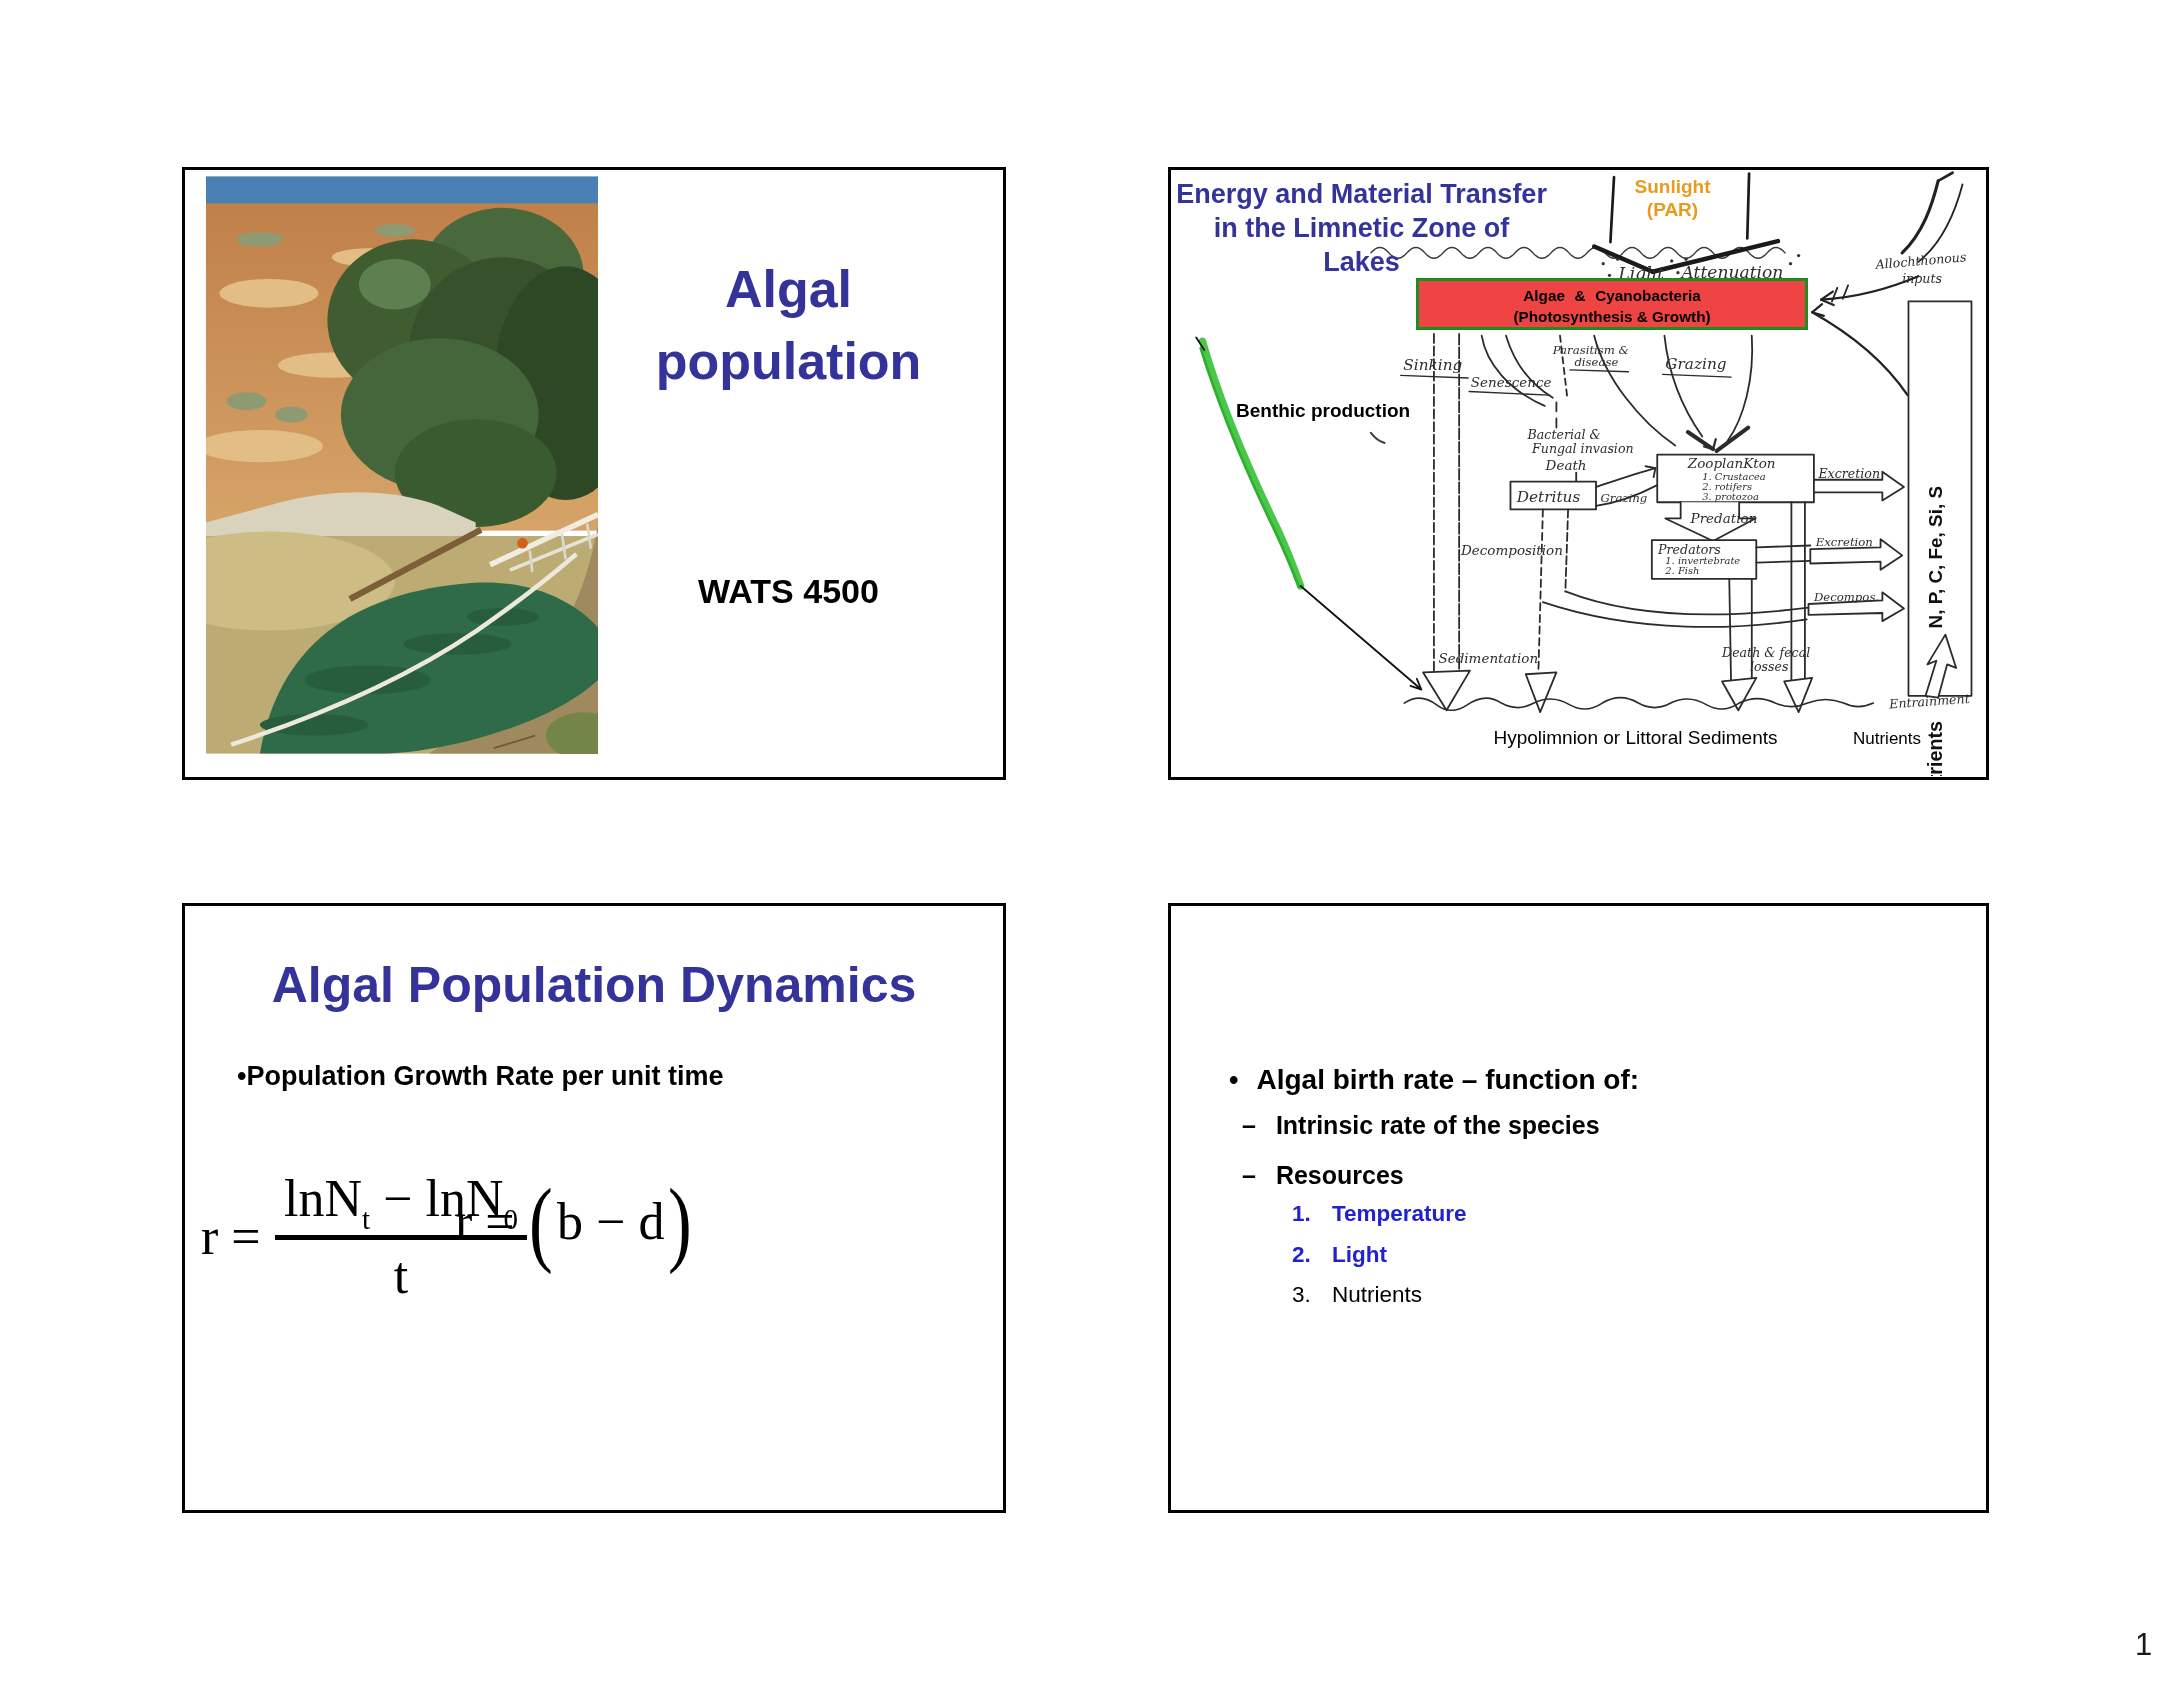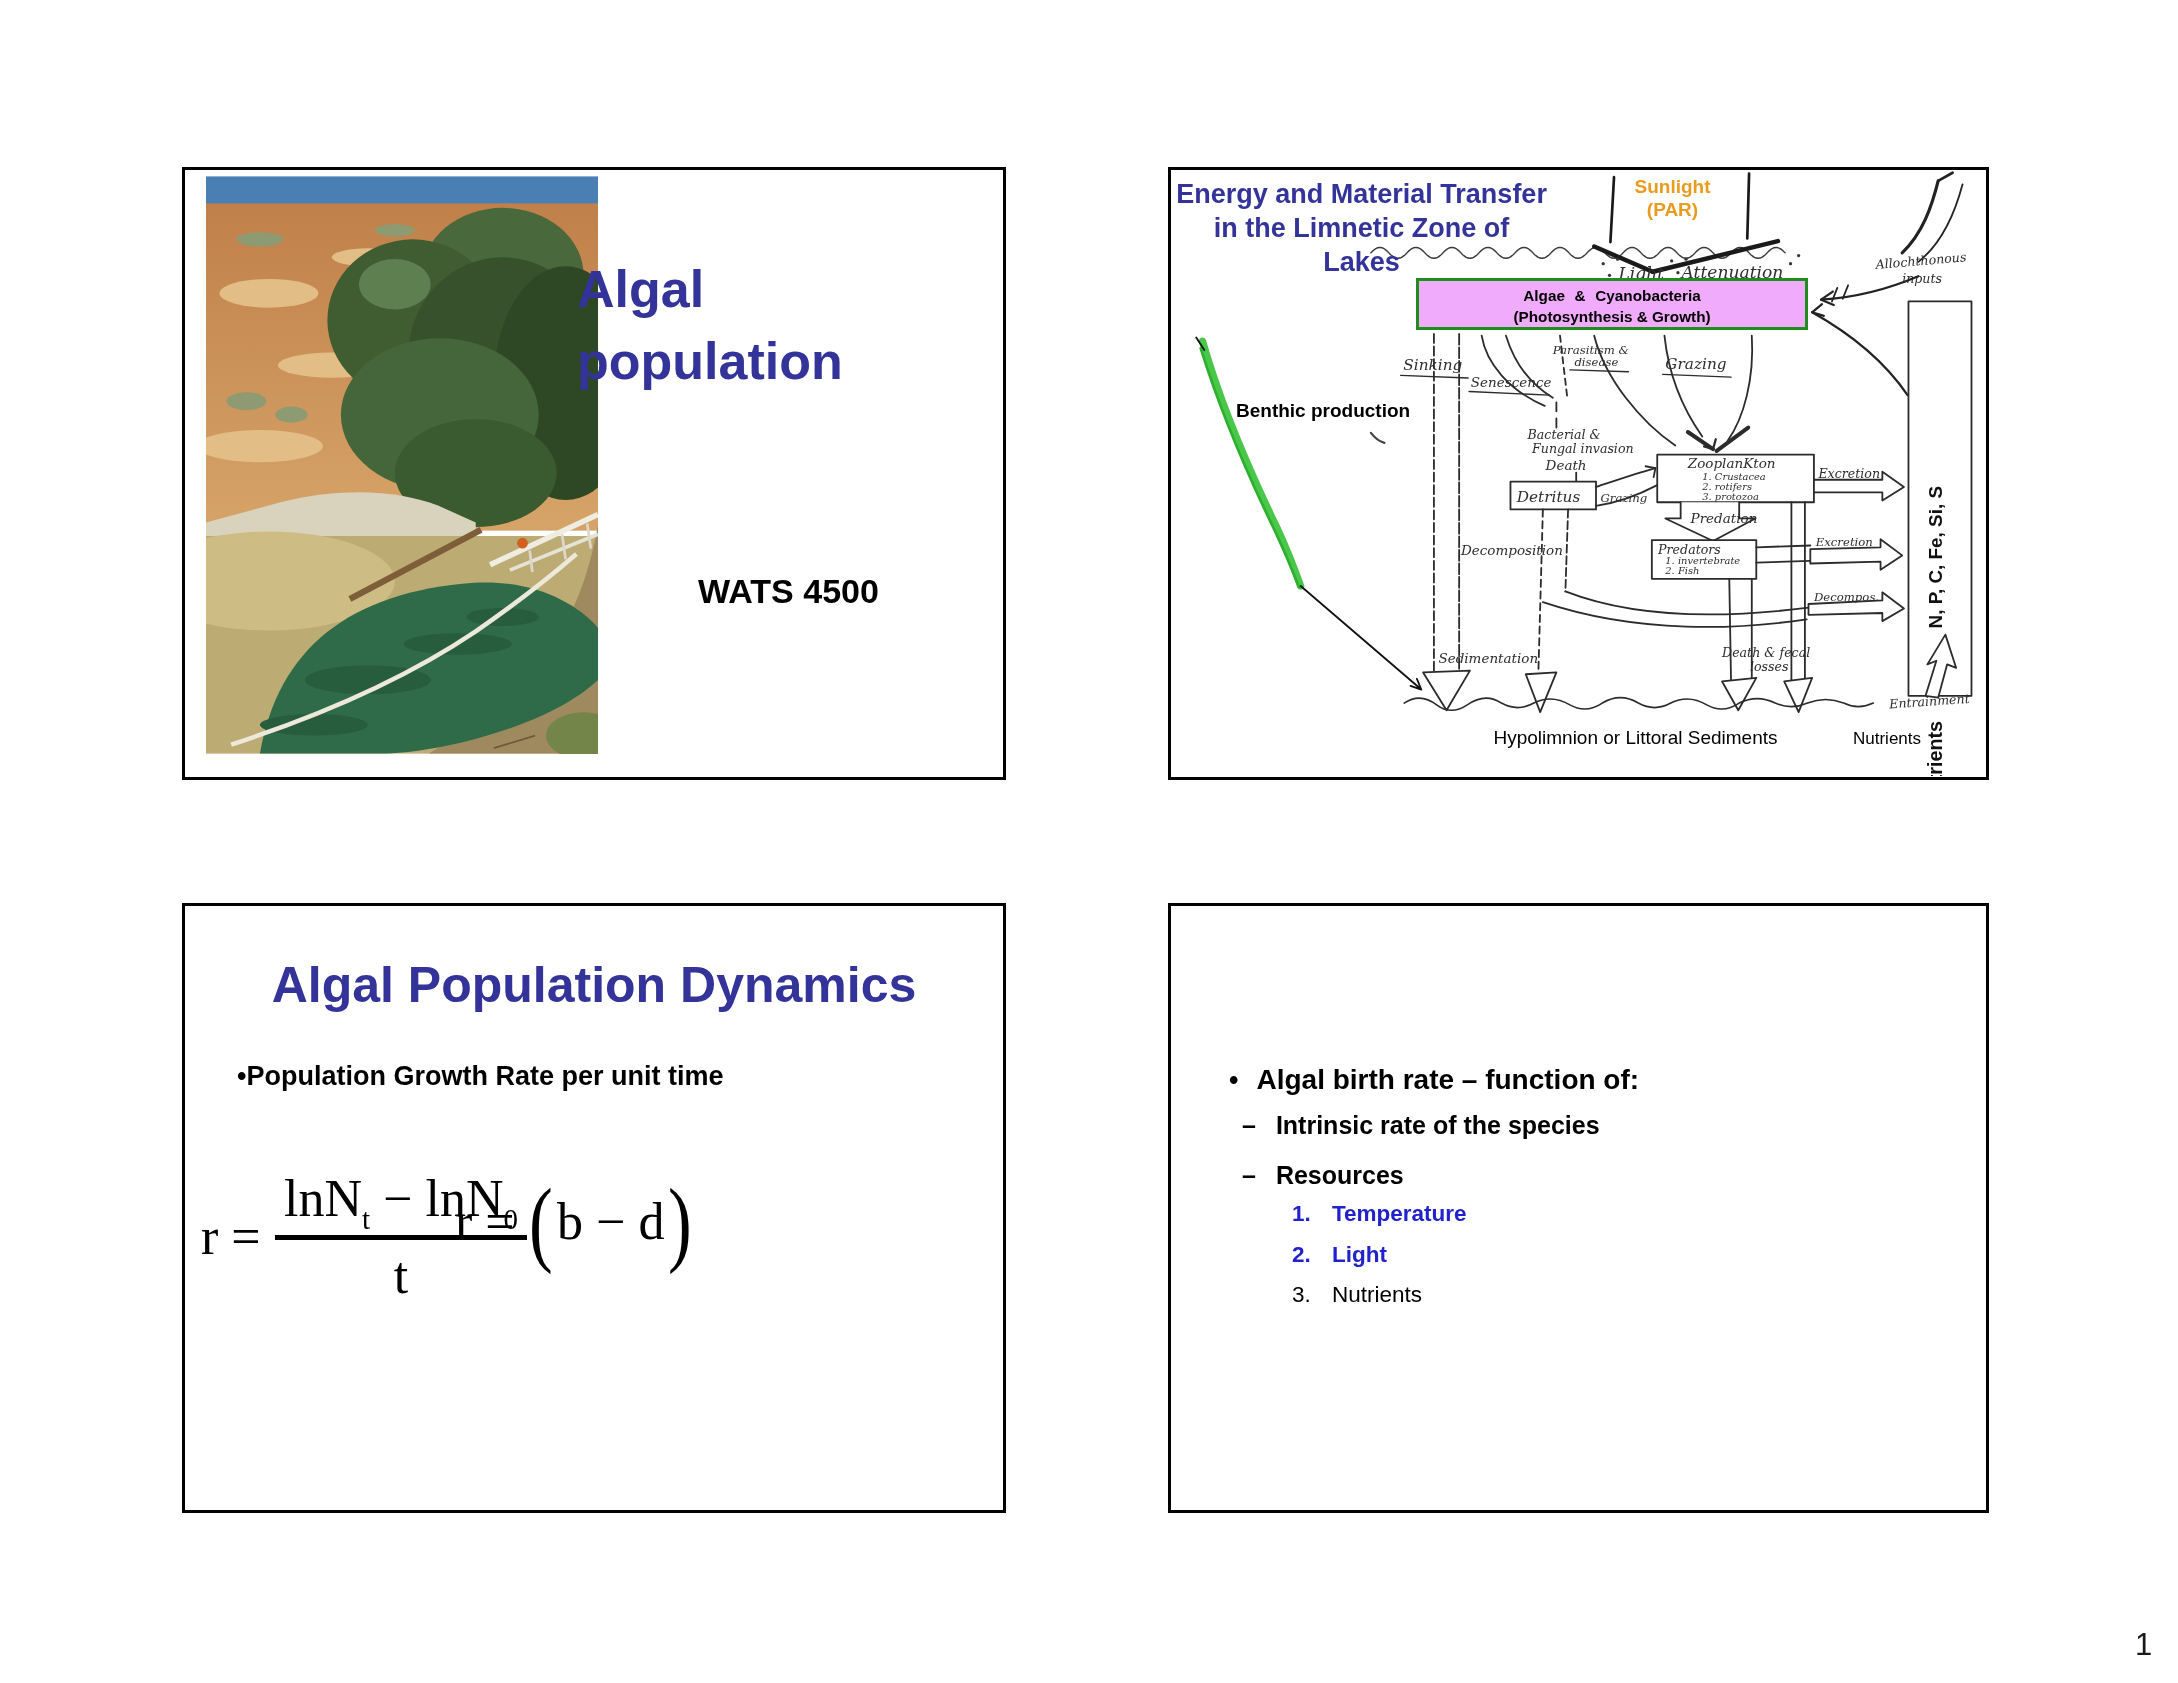--- a/index.html
+++ b/index.html
@@ -6,32 +6,32 @@
   #page{position:relative;width:2178px;height:1683px;background:#ffffff;overflow:hidden;
         font-family:"Liberation Sans",sans-serif;color:#000;}
   .slide{position:absolute;box-sizing:border-box;border:3.6px solid #000;background:#fff;}
   #slide1{left:182px;top:167px;width:824px;height:613px;}
   #slide2{left:1168px;top:167px;width:821px;height:613px;}
   #slide3{left:182px;top:903px;width:824px;height:610px;}
   #slide4{left:1168px;top:903px;width:821px;height:610px;}
   .abs{position:absolute;}
 
   
-  .s1-title{left:392px;top:83px;width:423px;
+  .s1-title{left:392px;top:83px;width:423px;text-align:center;
             font-size:52px;font-weight:bold;color:#333399;line-height:72px;}
   .s1-course{left:392px;top:402px;width:423px;text-align:center;
              font-size:34px;font-weight:bold;color:#000;}
 
   
   .s2-header{left:3.6px;top:7.2px;width:374px;text-align:center;font-size:27px;
              font-weight:bold;color:#333399;line-height:34px;}
   .s2-sun{left:442px;top:6.3px;width:119px;text-align:center;font-size:19px;
           font-weight:bold;color:#E89B1E;line-height:22.5px;}
   .s2-algaebox{left:245px;top:108px;width:392px;height:52px;box-sizing:border-box;
-               border:3.6px solid #1E8C1E;background:#f0abfc;text-align:center;
+               border:3.6px solid #1E8C1E;background:#ef4444;text-align:center;
                font-size:15.3px;font-weight:bold;line-height:21.6px;padding-top:3.6px;}
   .s2-algaebox .l1{word-spacing:5.4px;}
   .s2-benthic{left:65px;top:230px;font-size:19px;font-weight:bold;}
   .s2-sed{left:306px;top:557px;width:317px;text-align:center;font-size:19px;}
   .s2-nut{left:673px;top:559px;width:86px;text-align:center;font-size:17px;}
   .hw{font-family:"DejaVu Serif",serif;font-style:italic;fill:#2d2d2d;}
   .hwb{font-family:"Liberation Sans",sans-serif;font-weight:bold;fill:#111;}
 
   
   .sl-title{left:0;top:50px;width:100%;text-align:center;font-size:50px;

